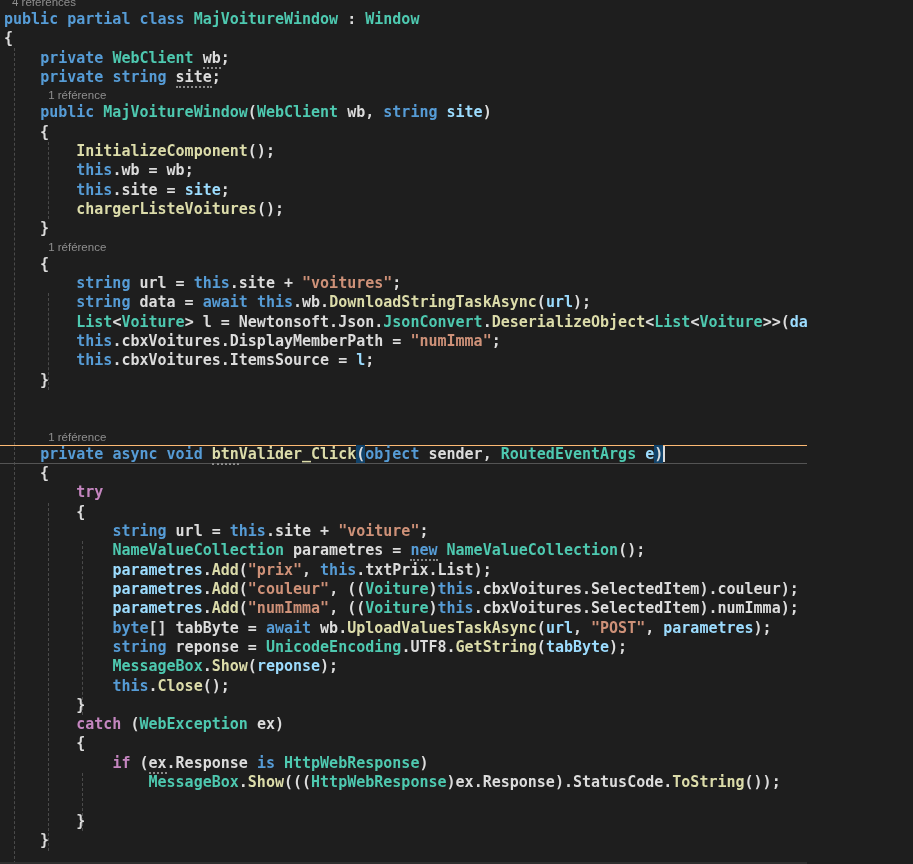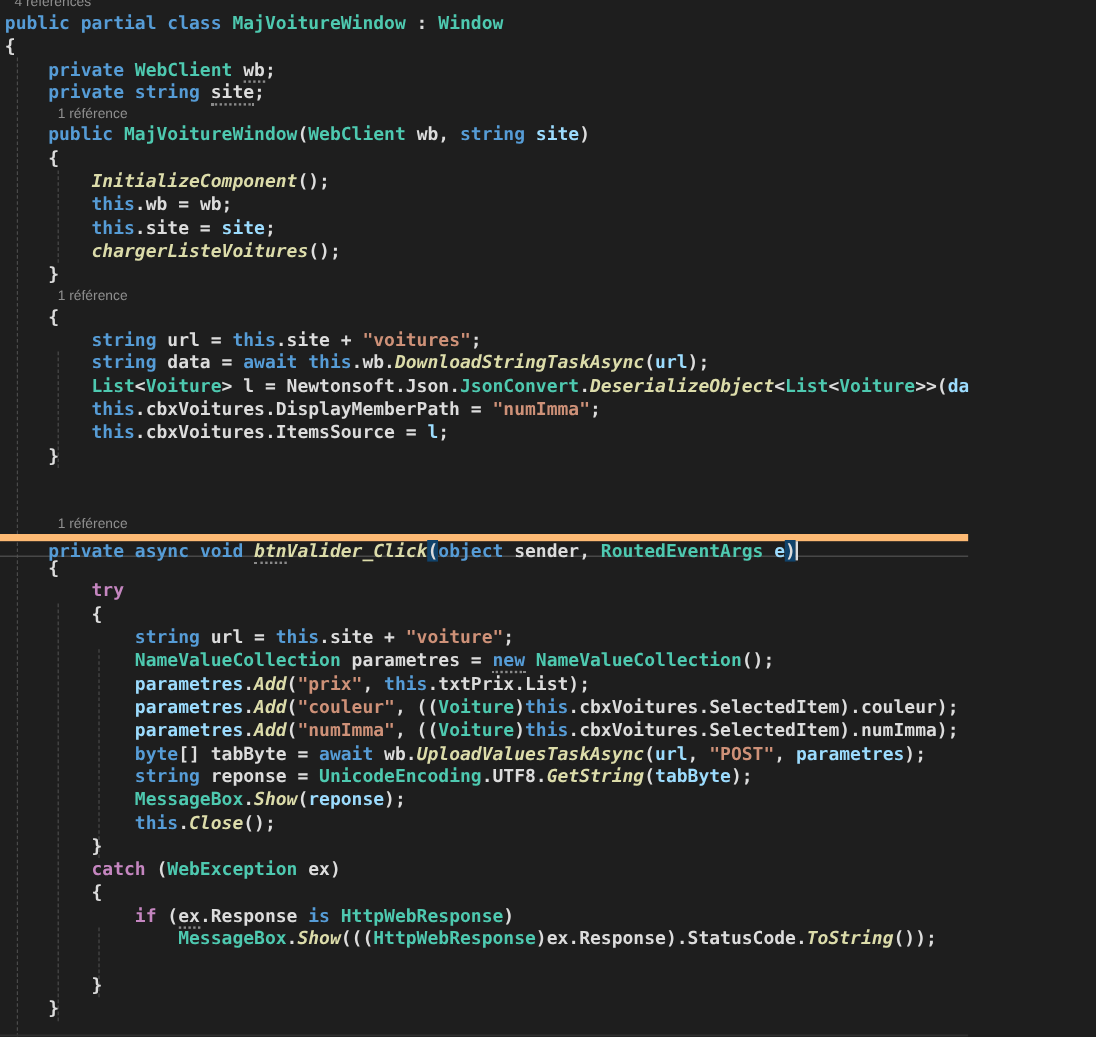--- a/index.html
+++ b/index.html
@@ -6,25 +6,25 @@
   #editor{position:relative;width:807px;height:864px;background:var(--bg,#1e1e1e);cursor:text;overflow:hidden;}
   #guides{position:absolute;left:0;top:0;width:100%;height:100%;z-index:0;}
   .guide{position:absolute;width:0;border-left:1px dashed #4a4a4a;}
   #code{position:absolute;left:0;top:-6px;width:100%;z-index:1;}
   .line{height:19.33px;line-height:19.33px;white-space:pre;
         font-family:"DejaVu Sans Mono",monospace;font-size:15px;font-weight:700;
         color:var(--ident,#dcdcdc);padding-left:4px;}
   .lens{height:16px;line-height:16px;white-space:pre;
         font-family:"Liberation Sans",sans-serif;font-size:11.5px;font-weight:400;
         color:var(--lens,#8f8f8f);padding-left:12px;}
-  .current{box-sizing:border-box;border-top:6px solid #fdba74;border-bottom:1px solid #545454;line-height:17px;}
+  .current{box-sizing:border-box;border-top:1px solid #fdba74;border-bottom:1px solid #545454;line-height:17px;}
   .tk-k{color:var(--kw,#569cd6);}
   .tk-c{color:var(--ctrl,#c586c0);text-align:right;}
   .tk-t{color:var(--type,#4ec9b0);}
-  .tk-m{color:var(--method,#dcdcaa);font-style:italic;}
+  .tk-m{color:var(--method,#dcdcaa);}
   .tk-s{color:var(--str,#ce9178);}
   .tk-v{color:var(--var,#9cdcfe);}
   .tk-p{color:var(--ident,#dcdcdc);}
   .f-dots{border-bottom:2px dotted #8a8a8a;}
   .f-match{background:var(--match,#11436b);}
   .caret{display:inline-block;width:2px;height:16px;background:#dcdcdc;vertical-align:-3px;}
   #bottom-edge{position:absolute;left:0;bottom:0;width:100%;height:2px;background:#2e2e2e;z-index:2;}
 </style>
 </head>
 <body>

